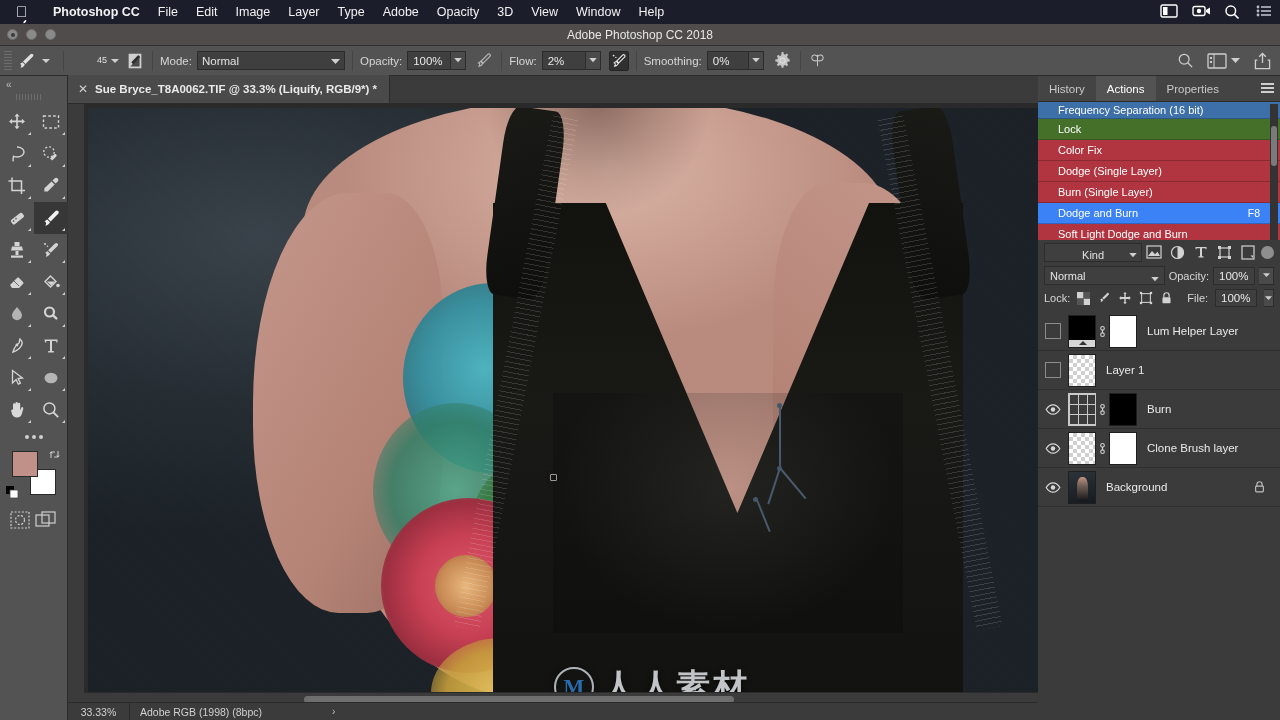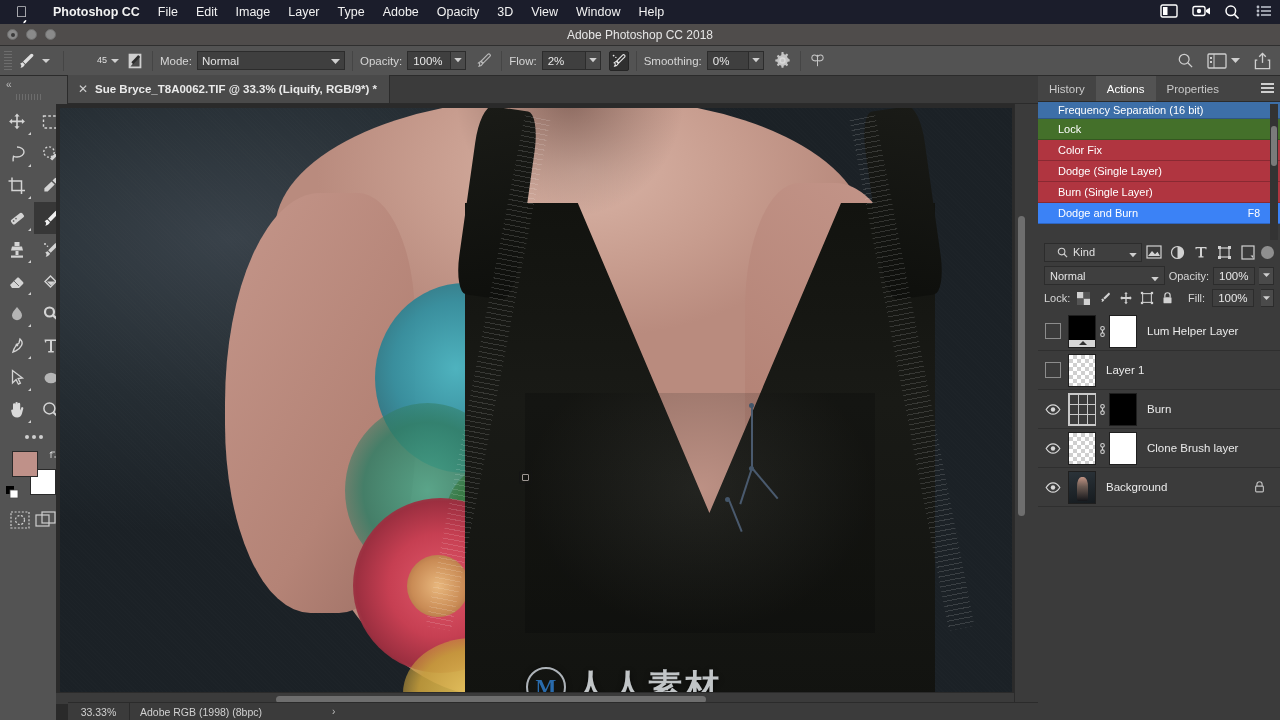--- a/index.html
+++ b/index.html
@@ -102,21 +102,21 @@
   }
   .doctab {
     height:28px; background:#4a4a4a; display:flex; align-items:center; gap:7px;
     padding:0 12px 0 10px; font-size:11.5px; color:#eaeaea; font-weight:bold;
     border-right:1px solid #2b2b2b;
   }
   .xclose { font-size:12px; color:#cfcfcf; font-weight:normal; }
 
   
   .canvas-area {
-    position:absolute; left:56px; top:104px; width:970px; height:616px;
+    position:absolute; left:84px; top:104px; width:970px; height:616px;
     background:#2a2a2a; overflow:hidden;
   }
   .photo { position:absolute; left:4px; top:4px; width:952px; height:592px; overflow:hidden;
     background:#1f2529; }
   .backdrop { position:absolute; inset:0;
     background:
       radial-gradient(ellipse 60% 50% at 18% 22%, #39424a 0%, #252d33 55%, #1b2126 100%),
       linear-gradient(160deg,#2b3339 0%,#1a1f24 100%);
   }
   .noise { position:absolute; inset:0; opacity:.15;
@@ -230,21 +230,21 @@
   .actions-list { background:#3b3b3b; height:140px; position:relative; overflow:hidden; }
   .act-row { height:21px; display:flex; align-items:center; padding-left:20px; font-size:11px; color:#fff;
     border-bottom:1px solid rgba(0,0,0,.22); position:relative; }
   .act-row .key { position:absolute; right:20px; font-size:10.5px; }
   .act-scroll { position:absolute; right:2px; top:2px; width:8px; height:136px; background:#333; }
   .act-thumb { position:absolute; left:1px; top:22px; width:6px; height:40px; background:#7a7a7a; border-radius:3px; }
 
   .layers-panel { position:absolute; left:0; top:164px; width:242px; height:556px; background:#3b3b3b; }
   .filter-row { height:24px; display:flex; align-items:center; gap:0; padding:0 6px; }
   .kind-select { width:100px; height:19px; background:#3f3f3f; border:1px solid #2c2c2c;
-    display:flex; align-items:center; gap:5px; padding:0 12px; font-size:11px; color:#e0e0e0; position:relative; }
+    display:flex; align-items:center; gap:5px; padding:0 12px; font-size:11px; color:#e0e0e0; position:relative;flex-direction:column; }
   .filt-ico { width:24px; height:20px; display:flex; align-items:center; justify-content:center; }
   .toggle-pill { width:13px;height:13px;border-radius:50%;background:#8f8f8f; margin-left:2px; }
   .blend-row { height:23px; display:flex; align-items:center; padding:0 6px; gap:4px; }
   .blend-select { flex:1; height:19px; background:#3f3f3f; border:1px solid #2c2c2c; display:flex; align-items:center;
     padding:0 5px; font-size:11px; color:#e4e4e4; position:relative; }
   .lock-row { height:22px; display:flex; align-items:center; padding:0 6px; gap:7px; font-size:11px; color:#d6d6d6; }
   .lock-ico { width:15px;height:15px; display:flex; align-items:center; justify-content:center; }
   .spacer { flex:1; }
 
   .layer-list { position:absolute; top:72px; left:0; width:242px; height:396px; overflow:hidden; }
@@ -760,20 +760,23 @@
       <div class="act-row" style="background:#b03540">
         <span>Dodge (Single Layer)</span>
       </div>
       <div class="act-row" style="background:#b03540">
         <span>Burn (Single Layer)</span>
       </div>
       <div class="act-row" style="background:#3b82f6">
         <span>Dodge and Burn</span>
         <span class="key">F8</span>
       </div>
+      <div class="act-row" style="background:#b03540">
+        <span>Soft Light Dodge and Burn</span>
+      </div>
       <div class="act-scroll">
         <span class="act-thumb"></span>
       </div>
     </div>
 
     <div class="layers-panel">
 
       <div class="filter-row">
         <div class="kind-select">
           <svg width="11" height="11" viewBox="0 0 12 12">
@@ -872,21 +875,21 @@
               <rect x="12.4" y="12.4" width="2.6" height="2.6" fill="#d2d2d2"></rect>
             </svg>
         </span>
         <span class="lock-ico">
           <svg width="13" height="14" viewBox="0 0 14 16">
               <path d="M4 7V5a3 3 0 0 1 6 0v2" fill="none" stroke="#d2d2d2" stroke-width="1.4"></path>
               <rect x="2.4" y="7" width="9.2" height="7" rx="1" fill="#d2d2d2"></rect>
             </svg>
         </span>
         <span class="spacer"></span>
-        <span style="font-size:11px;color:#d6d6d6">Fill:</span>
+        <span style="font-size:11px;color:#d6d6d6">File:</span>
         <div class="field" style="width:42px;height:18px">
           <span>100%</span>
         </div>
         <div class="stepper" style="height:18px">
           <svg width="7" height="5" viewBox="0 0 9 6">
               <path d="M0 0l4.5 5L9 0z" fill="#cfcfcf"></path>
             </svg>
         </div>
       </div>
 

